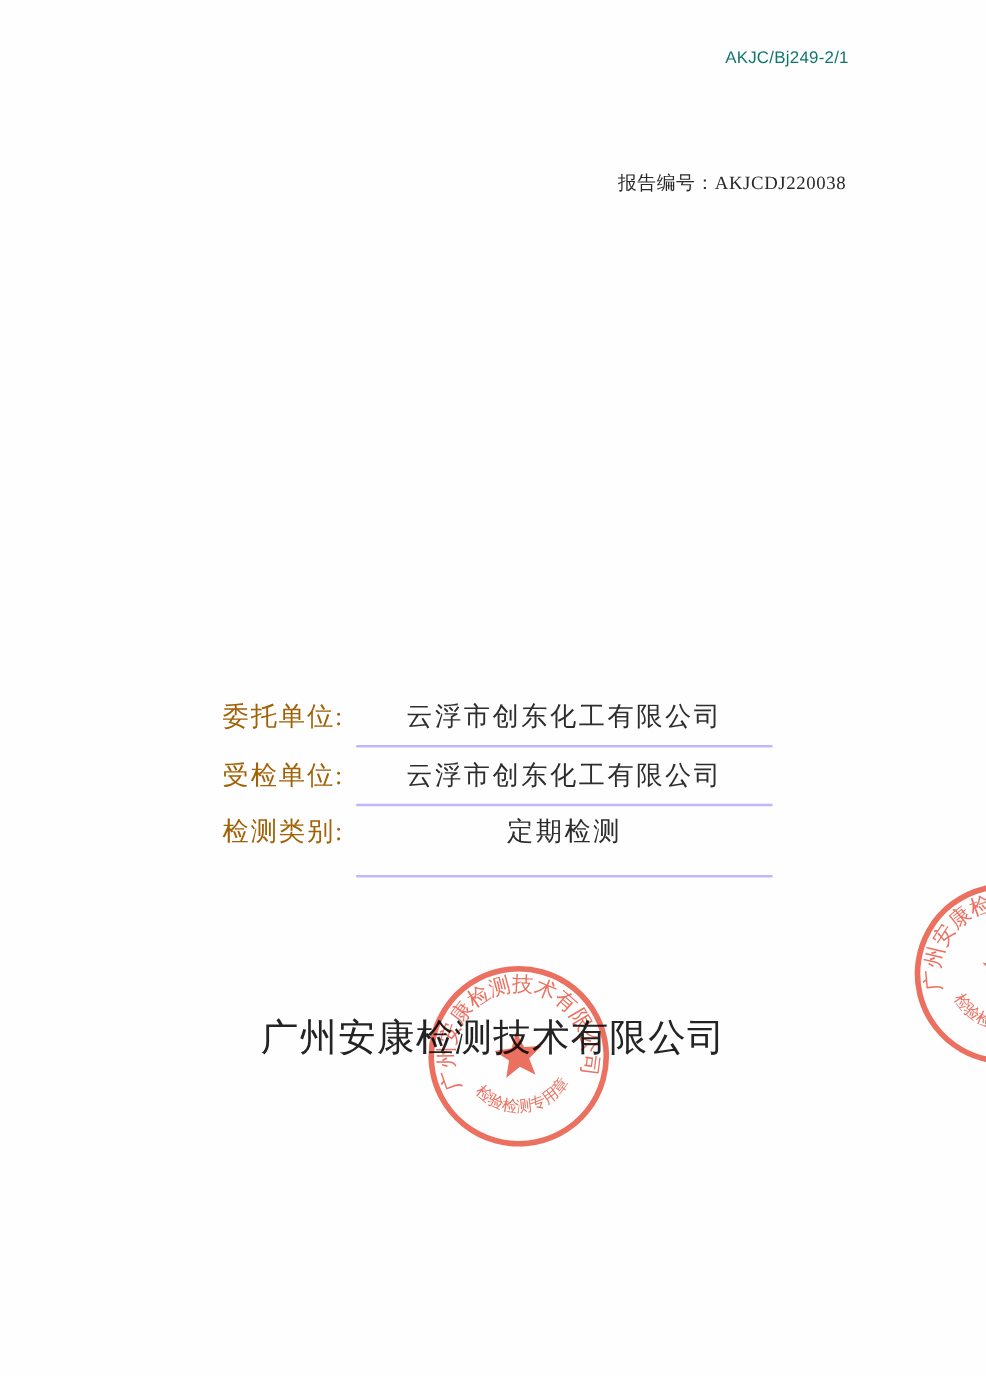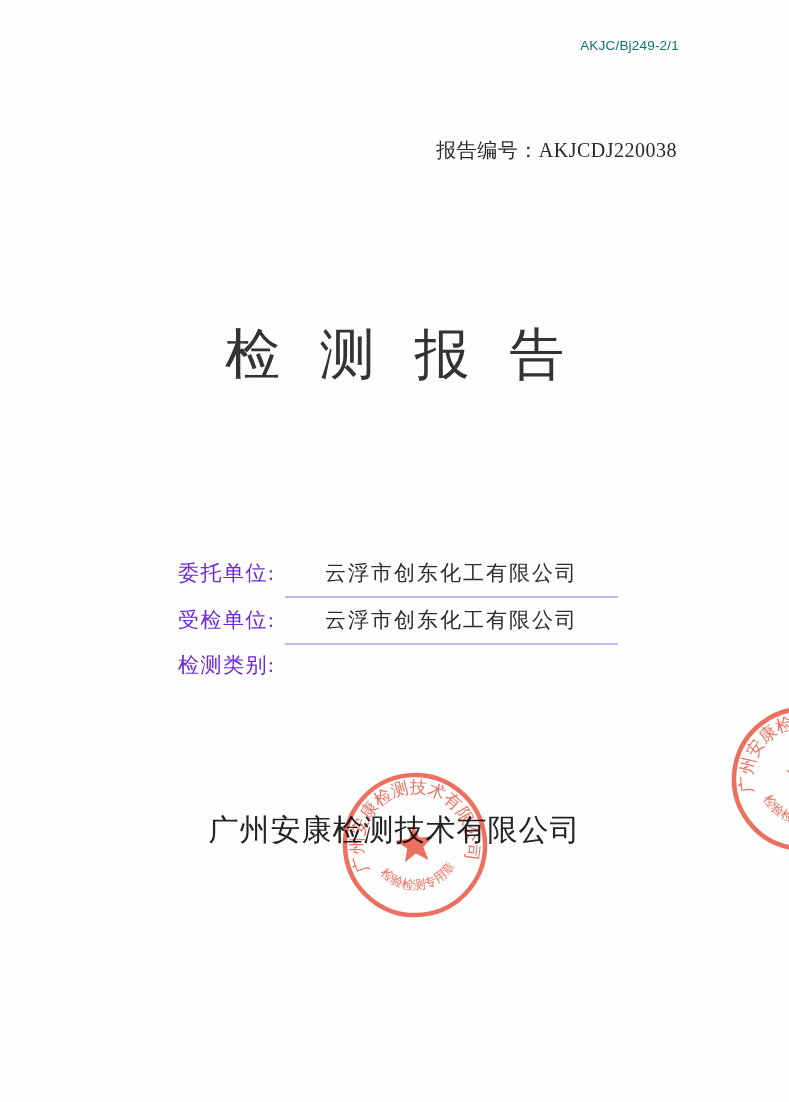--- a/index.html
+++ b/index.html
@@ -16,37 +16,37 @@
     background: #fefefe;
     overflow: hidden;
   }
   .doc-code {
     position: absolute; top: 38px; right: 110px;
     font-family: "Liberation Sans", sans-serif;
     font-size: 13.5px; color: #0f766e; letter-spacing: 0.2px;
   }
   .report-no {
     position: absolute; top: 137px; right: 112px;
-    font-size: 20px; color: #282828; letter-spacing: 0.5px; text-align: right;
+    font-size: 15px; color: #282828; letter-spacing: 0.5px; text-align: right;
   }
   .title {
     position: absolute; top: 318px; left: 0; width: 100%;
     text-align: center;
     font-size: 55px; font-weight: 500;
     letter-spacing: 13px; text-indent: 13px;
     color: #333333;
   }
   .fields { position: absolute; left: 178px; top: 0; width: 440px; }
   .field-row { position: absolute; left: 0; width: 440px; }
   .field-row.r1 { top: 553px; height: 45px; }
   .field-row.r2 { top: 600px; height: 45px; font-family: Liberation Serif, serif; }
   .field-row.r3 { top: 645px; height: 57px; }
   .field-label {
     position: absolute; left: 0; top: 6px;
-    font-size: 21px; letter-spacing: 1.5px; color: #6d28d9;
+    font-size: 21px; letter-spacing: 1.5px; color: #a16207;
   }
   .field-value-box {
     position: absolute; left: 107px; right: 0; top: 0; bottom: 0;
     border-bottom: 2px solid #c4b5fd;
     text-align: center;
   }
   .field-value {
     display: inline-block; padding-top: 6px;
     font-size: 21px; letter-spacing: 2px; color: #2d2d2d;
   }
@@ -78,37 +78,39 @@
 </style>
 </head>
 <body>
 
 <div class="page">
 
   <div class="doc-code">AKJC/Bj249-2/1</div>
 
   <div class="report-no"><span>报告编号：</span><span>AKJCDJ220038</span></div>
 
-  <h1 class="title">检 测 报 告</h1>
 
   <div class="fields">
     <div class="field-row r1">
       <span class="field-label">委托单位:</span>
       <div class="field-value-box">
         <span class="field-value">云浮市创东化工有限公司</span>
       </div>
     </div>
     <div class="field-row r2">
       <span class="field-label">受检单位:</span>
       <div class="field-value-box">
         <span class="field-value">云浮市创东化工有限公司</span>
       </div>
     </div>
     <div class="field-row r3">
       <span class="field-label">检测类别:</span>
+      <div class="field-value-box">
+        <span class="field-value">定期检测</span>
+      </div>
     </div>
   </div>
 
   <div class="company">广州安康检测技术有限公司</div>
 
   <svg class="stamp stamp-main" width="170" height="170" viewBox="0 0 170 170" aria-hidden="true">
     <defs>
       <path id="sealArcTop1" d="M 37.9 107 A 52 52 0 1 1 132.1 107" fill="none"></path>
       <path id="sealArcBot1" d="M 48.2 110.8 A 46 46 0 0 0 121.8 110.8" fill="none"></path>
     </defs>

